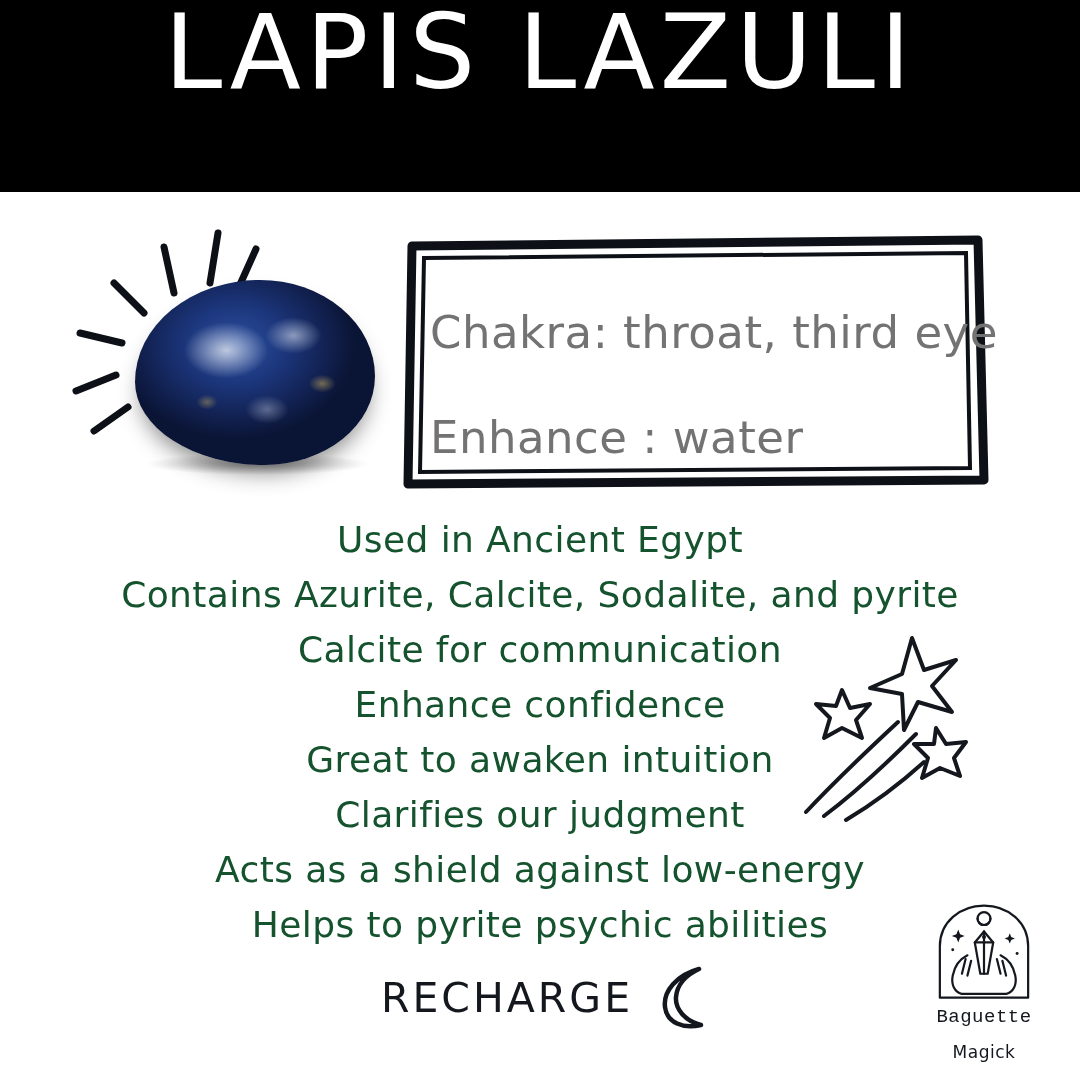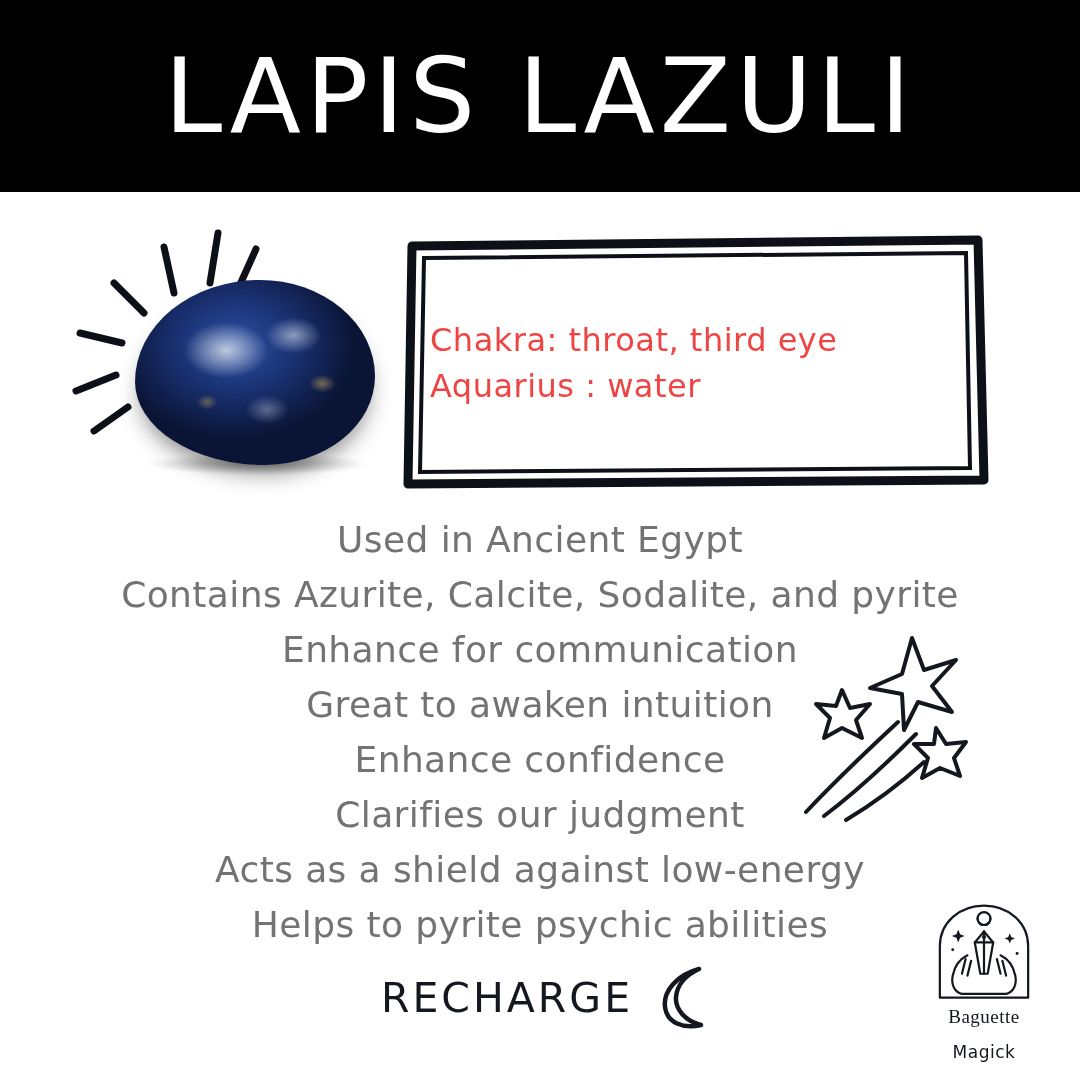--- a/index.html
+++ b/index.html
@@ -22,21 +22,20 @@
 
   
   .title-banner {
     position: absolute;
     left: 0;
     top: 0;
     width: 1080px;
     height: 192px;
     background: #000000;
     display: flex;
-    align-items: center;
     justify-content: center;
   }
   .title-text {
     color: #ffffff;
     font-family: "DejaVu Sans", sans-serif;
     font-size: 104px;
     letter-spacing: 5px;
     font-weight: 400;
     line-height: 1;
     white-space: nowrap;
@@ -101,38 +100,39 @@
     top: 26px;
     width: 540px;
     height: 210px;
     display: flex;
     flex-direction: column;
     justify-content: center;
     gap: 8px;
   }
   .info-line {
     font-family: "DejaVu Sans", sans-serif;
-    font-size: 32px;
-    color: #ef4444;
+    font-size: 45px;
+    color: #737373;
     letter-spacing: 0.5px;
     white-space: nowrap;
+    margin-top: 44px;
   }
 
   
   .facts {
     position: absolute;
     left: 0;
     top: 512px;
     width: 1080px;
     text-align: center;
   }
   .fact {
     font-family: "DejaVu Sans", sans-serif;
     font-size: 36px;
-    color: #737373;
+    color: #14532d;
     line-height: 55px;
     letter-spacing: 0.4px;
     white-space: nowrap;
   }
 
   
   .stars {
     position: absolute;
     left: 790px;
     top: 630px;
@@ -173,21 +173,21 @@
     display: flex;
     flex-direction: column;
     align-items: center;
     justify-content: flex-start;
   }
   .logo-mark {
     width: 116px;
     height: 112px;
   }
   .logo-name {
-    font-family: Liberation Serif, serif;
+    font-family: Liberation Mono, monospace;
     font-size: 19px;
     color: #14181e;
     letter-spacing: 0.5px;
     line-height: 20px;
     text-align: center;
     margin-top: 2px;
   }
   .logo-sub {
     font-family: "DejaVu Sans", sans-serif;
     font-size: 17px;
@@ -223,30 +223,30 @@
     <div class="stone"></div>
   </div>
 
   <div class="info-box">
     <svg class="info-frame" viewBox="0 0 590 260" preserveAspectRatio="none">
       <path d="M12,14 L578,8 L584,248 L8,252 Z" fill="#ffffff" stroke="#0d1117" stroke-width="9" stroke-linejoin="round"></path>
       <path d="M24,26 L566,21 L570,236 L20,240 Z" fill="none" stroke="#0d1117" stroke-width="4"></path>
     </svg>
     <div class="info-lines">
       <div class="info-line">Chakra: throat, third eye</div>
-      <div class="info-line">Aquarius : water</div>
+      <div class="info-line">Enhance : water</div>
     </div>
   </div>
 
   <div class="facts">
     <div class="fact">Used in Ancient Egypt</div>
     <div class="fact">Contains Azurite, Calcite, Sodalite, and pyrite</div>
-    <div class="fact">Enhance for communication</div>
+    <div class="fact">Calcite for communication</div>
+    <div class="fact">Enhance confidence</div>
     <div class="fact">Great to awaken intuition</div>
-    <div class="fact">Enhance confidence</div>
     <div class="fact">Clarifies our judgment</div>
     <div class="fact">Acts as a shield against low-energy</div>
     <div class="fact">Helps to pyrite psychic abilities</div>
   </div>
 
   <svg class="stars" viewBox="0 0 200 200">
     <g fill="none" stroke="#14181e" stroke-width="4" stroke-linejoin="round" stroke-linecap="round">
       <path d="M122,8 L134,40 L166,30 L142,56 L162,82 L128,72 L114,100 L112,64 L80,58 L112,44 Z"></path>
       <path d="M52,60 L60,78 L80,74 L66,90 L72,108 L52,98 L34,108 L40,88 L26,74 L46,76 Z"></path>
       <path d="M146,98 L156,114 L176,112 L164,128 L170,146 L150,138 L132,148 L138,128 L124,114 L144,114 Z"></path>

